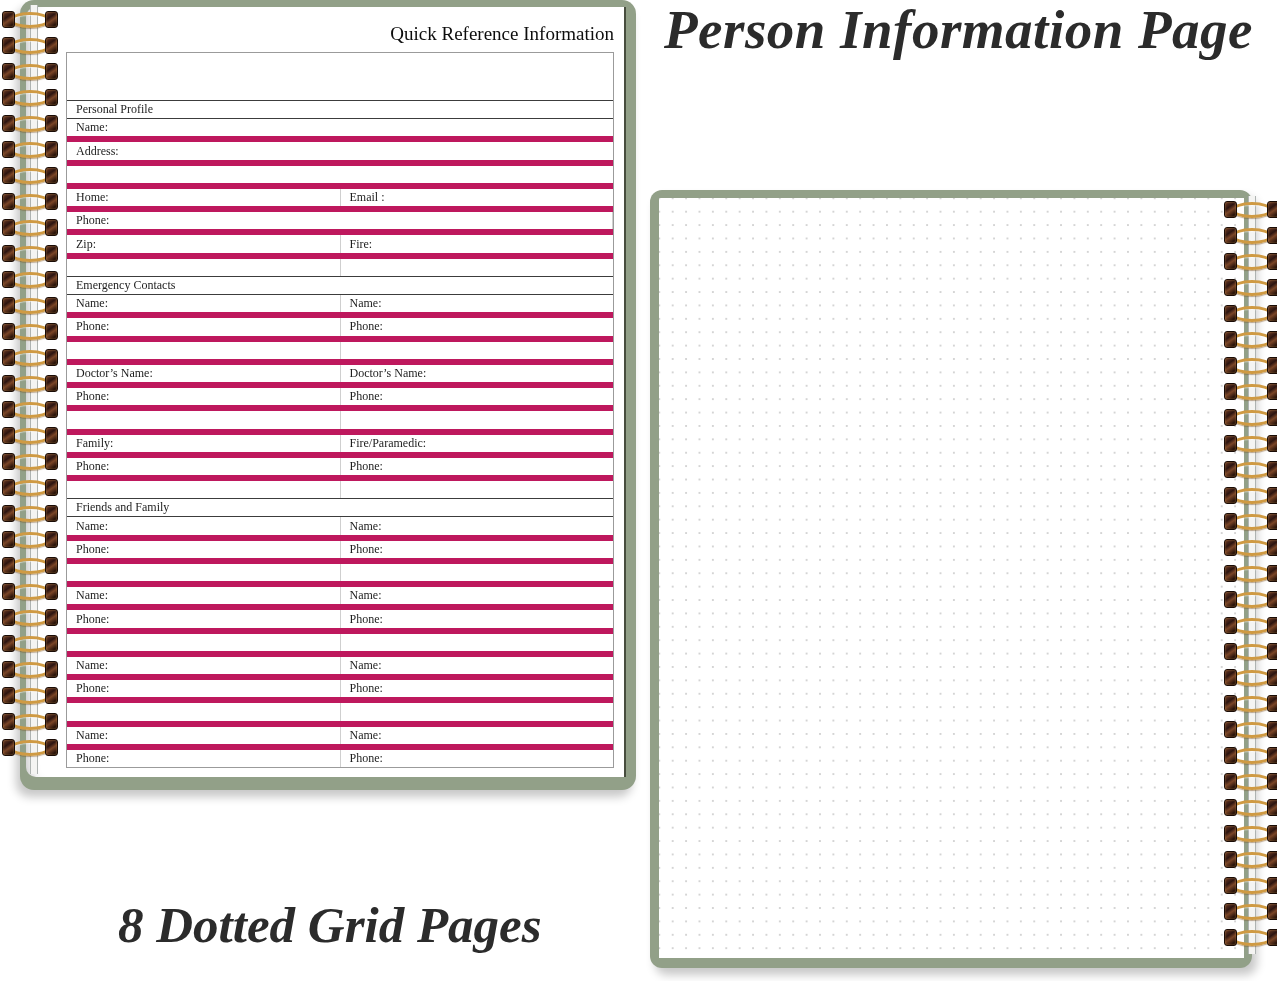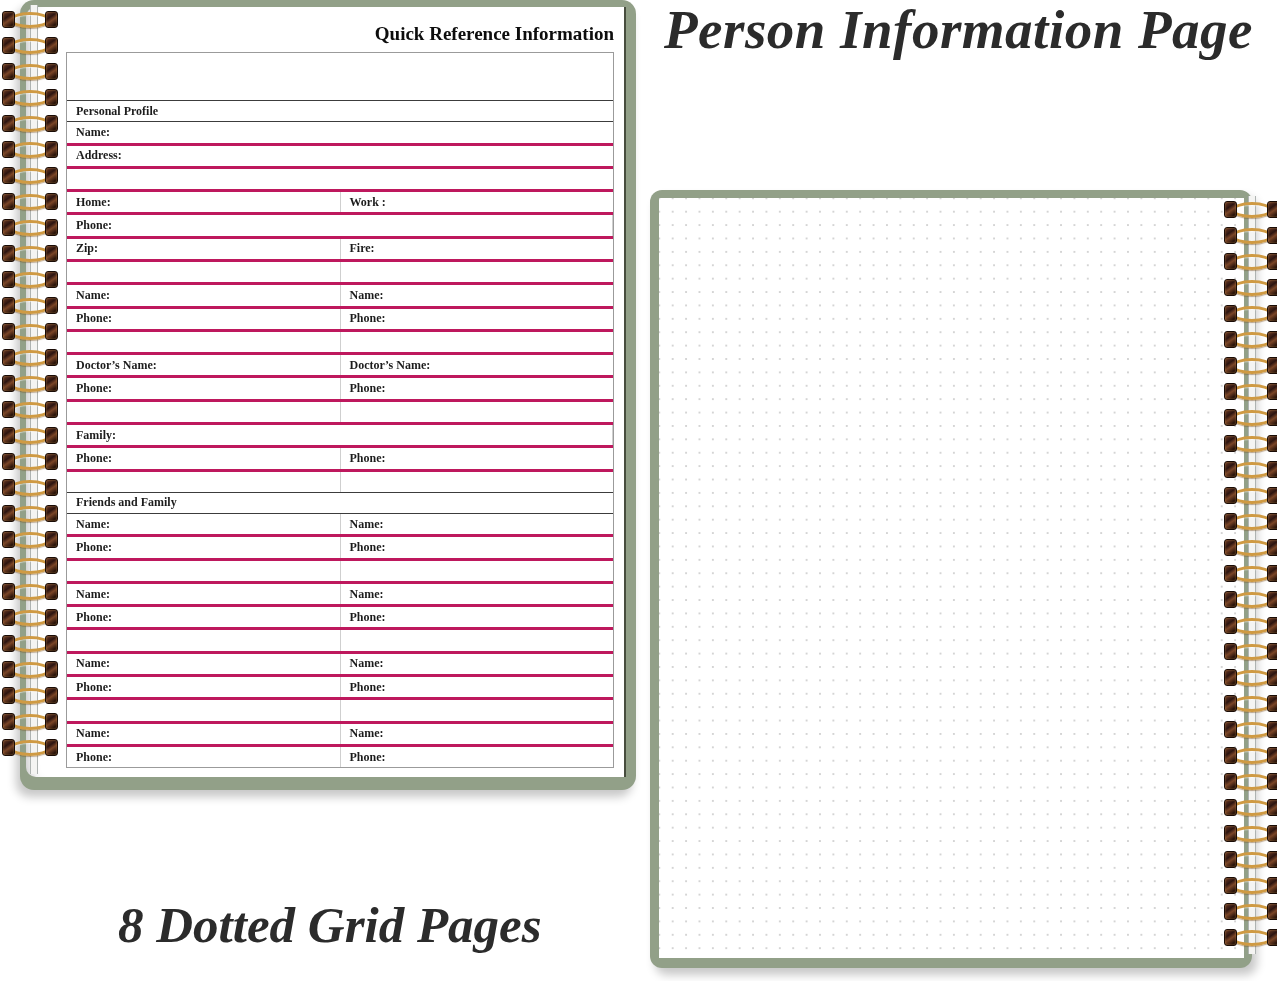--- a/index.html
+++ b/index.html
@@ -2,21 +2,21 @@
 <html><head>
 <meta charset="utf-8">
 <style>
   html,body{margin:0;padding:0;background:#ffffff;}
   #canvas{position:relative;width:1277px;height:981px;overflow:hidden;background:#ffffff;
           font-family:"Liberation Serif",serif;}
 
   
   .notebook{position:absolute;background:#92a088;}
   #left-notebook{left:20px;top:0;width:616px;height:790px;border-radius:14px;
-                 box-shadow:-4px 7px 10px rgba(0,0,0,0.22);font-weight:bold;}
+                 box-shadow:-4px 7px 10px rgba(0,0,0,0.22);}
   #right-notebook{left:650px;top:190px;width:602px;height:778px;border-radius:12px;
                   box-shadow:5px 7px 10px rgba(0,0,0,0.22);}
 
   .page{position:absolute;background:#ffffff;}
   #left-page{left:6px;top:7px;right:10px;bottom:13px;
              border-right:2px solid #474d3e;
              border-top-left-radius:10px;border-bottom-left-radius:10px;
              box-shadow:inset 14px 0 12px -12px rgba(0,0,0,0.25);}
   #right-page{left:9px;top:8px;right:8px;bottom:10px;
               background-image:radial-gradient(#d4d4d4 1.1px, transparent 1.3px);
@@ -42,21 +42,21 @@
   .coil .clip.l{left:0;}
   .coil .clip.r{right:0;}
 
   
   .qr-title{position:absolute;left:40px;top:16px;width:548px;text-align:right;
             font-size:19px;color:#0d0d0d;}
   .qr-table{position:absolute;left:40px;top:45px;width:548px;height:716px;
             display:flex;flex-direction:column;background:#ffffff;
             border:1px solid #9b9b9b;box-sizing:border-box;}
   .qr-row{flex:1;box-sizing:border-box;display:flex;align-items:center;
-          border-top:3px solid #be185d;font-size:12px;color:#1c1c1c;}
+          border-top:6px solid #be185d;font-size:12px;color:#1c1c1c;}
   .qr-row:first-child{border-top:none;margin-top:47px;}
   .qr-row.section{border-top:1px solid #3c3c3c;border-bottom:1px solid #3c3c3c;padding-left:9px;}
   .qr-row.section + .qr-row{border-top:none;}
   .qr-row.full{padding-left:9px;}
   .qr-row.split{padding:0;}
   .qr-row .cell{flex:1;height:100%;display:flex;align-items:center;padding-left:9px;box-sizing:border-box;}
   .qr-row .cell.left{border-right:1px solid #cfcfcf;}
 
   
   .big-caption{position:absolute;font-family:"Liberation Serif",serif;
@@ -72,33 +72,34 @@
   <div class="notebook" id="left-notebook">
     <div class="page" id="left-page">
       <div class="qr-title">Quick Reference Information</div>
       <div class="qr-table">
           <div class="qr-row section">Personal Profile</div>
           <div class="qr-row full">Name:</div>
           <div class="qr-row full">Address:</div>
           <div class="qr-row full"></div>
           <div class="qr-row split">
             <div class="cell left">Home:</div>
-            <div class="cell">Work :</div>
+            <div class="cell">Email :</div>
           </div>
           <div class="qr-row split">
             <div class="cell left">Phone:</div>
           </div>
           <div class="qr-row split">
             <div class="cell left">Zip:</div>
             <div class="cell">Fire:</div>
           </div>
           <div class="qr-row split">
             <div class="cell left"></div>
             <div class="cell"></div>
           </div>
+          <div class="qr-row section">Emergency Contacts</div>
           <div class="qr-row split">
             <div class="cell left">Name:</div>
             <div class="cell">Name:</div>
           </div>
           <div class="qr-row split">
             <div class="cell left">Phone:</div>
             <div class="cell">Phone:</div>
           </div>
           <div class="qr-row split">
             <div class="cell left"></div>
@@ -111,20 +112,21 @@
           <div class="qr-row split">
             <div class="cell left">Phone:</div>
             <div class="cell">Phone:</div>
           </div>
           <div class="qr-row split">
             <div class="cell left"></div>
             <div class="cell"></div>
           </div>
           <div class="qr-row split">
             <div class="cell left">Family:</div>
+            <div class="cell">Fire/Paramedic:</div>
           </div>
           <div class="qr-row split">
             <div class="cell left">Phone:</div>
             <div class="cell">Phone:</div>
           </div>
           <div class="qr-row split">
             <div class="cell left"></div>
             <div class="cell"></div>
           </div>
           <div class="qr-row section">Friends and Family</div>

